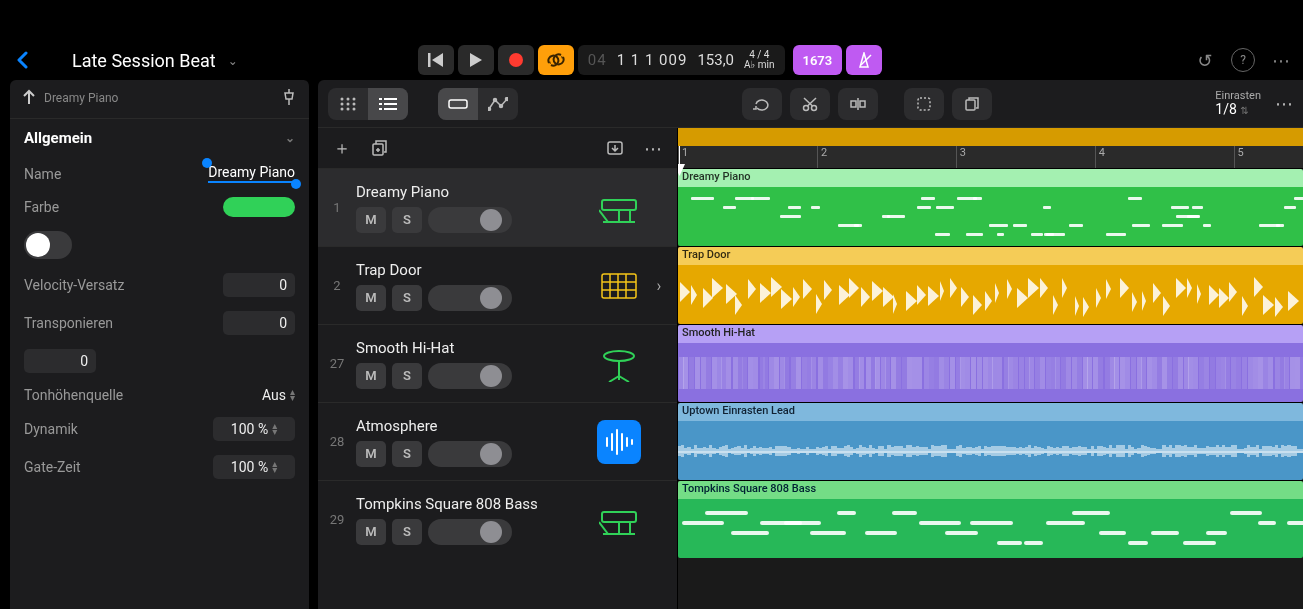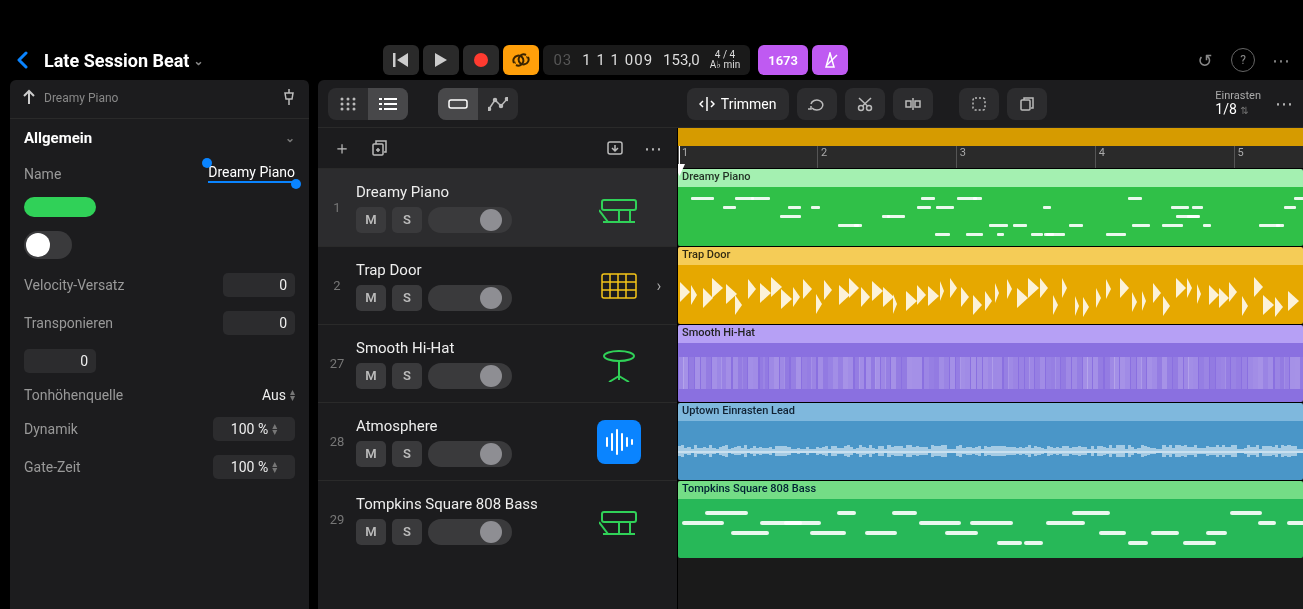--- a/index.html
+++ b/index.html
@@ -2,21 +2,21 @@
 <html><head>
 <meta charset="utf-8">
 <style>
   html,body{margin:0;padding:0;background:#000;color:#eee;font-family:-apple-system,BlinkMacSystemFont,"Segoe UI",Roboto,Helvetica,Arial,sans-serif;font-size:14px;overflow:hidden;}
   *{box-sizing:border-box;}
   .app{display:flex;flex-direction:column;width:1303px;height:609px;background:#000;}
   
   .topbar{height:40px;}
   .titlebar{height:40px;display:flex;align-items:center;padding:0 10px;gap:10px;}
   .back-btn{width:24px;height:24px;display:flex;align-items:center;justify-content:center;color:#0a84ff;font-size:20px;cursor:pointer;}
-  .proj-title{font-size:18px;font-weight:700;color:#fff;display:flex;align-items:center;gap:4px;cursor:pointer;}
+  .proj-title{font-size:18px;font-weight:400;color:#fff;display:flex;align-items:center;gap:12px;cursor:pointer;margin-left:28px;}
   .proj-title .chev{font-size:12px;color:#888;position:relative;top:1px;}
   .transport{display:flex;align-items:center;gap:4px;margin-left:170px;}
   .tbtn{width:36px;height:30px;border-radius:6px;background:#2a2a2a;display:flex;align-items:center;justify-content:center;color:#ccc;cursor:pointer;font-size:14px;}
   .tbtn.rec .dot{width:14px;height:14px;border-radius:50%;background:#ff3b30;}
   .tbtn.cycle{background:#ff9f0a;color:#000;}
   .lcd{height:30px;background:#1a1a1a;border-radius:6px;display:flex;align-items:center;gap:10px;padding:0 10px;color:#ddd;font-variant-numeric:tabular-nums;}
   .lcd .pos{font-size:15px;letter-spacing:1px;}
   .lcd .tempo{font-size:15px;}
   .lcd .sig{font-size:10px;line-height:1;text-align:center;}
   .pill-group{display:flex;gap:0;}
@@ -141,21 +141,21 @@
         </div>
       <div class="tbtn cycle">
         <svg width="20" height="14" viewBox="0 0 20 14" fill="none" stroke="#3a2400" stroke-width="2">
             <path d="M3 10 A5 5 0 1 1 5 12"></path>
             <path d="M17 4 A5 5 0 1 1 15 2"></path>
             <path d="M4 8 l-1 2 l2 1" fill="#3a2400" stroke="none"></path>
             <path d="M16 6 l1 -2 l-2 -1" fill="#3a2400" stroke="none"></path>
           </svg>
       </div>
       <div class="lcd">
-        <span class="pos" style="color:#555">03</span>
+        <span class="pos" style="color:#555">04</span>
         <span class="pos">1 1 1 009</span>
         <span class="tempo">153,0</span>
         <span class="sig">
           <div>4 / 4</div>
           <div>A♭ min</div>
         </span>
       </div>
       <div class="pill-group">
         <div class="pill">
             <span>1673</span>
@@ -195,20 +195,21 @@
       </div>
       <div class="section-header">
         <span>Allgemein</span>
         <span class="chev">⌄</span>
       </div>
       <div class="prop">
         <span class="label">Name</span>
         <span class="val editable">Dreamy Piano</span>
       </div>
       <div class="prop">
+        <span class="label">Farbe</span>
         <span class="swatch"></span>
       </div>
       <div class="prop">
         <span class="switch">
             <span class="knob"></span>
           </span>
       </div>
       <div class="prop">
         <span class="label">Velocity-Versatz</span>
         <span class="numfield">0</span>
@@ -281,28 +282,20 @@
             <svg width="20" height="14" viewBox="0 0 20 14" fill="none" stroke="#bbb" stroke-width="1.5">
                 <path d="M1 12 L7 3 L13 9 L19 2"></path>
                 <circle cx="1" cy="12" r="1.5" fill="#bbb"></circle>
                 <circle cx="7" cy="3" r="1.5" fill="#bbb"></circle>
                 <circle cx="13" cy="9" r="1.5" fill="#bbb"></circle>
                 <circle cx="19" cy="2" r="1.5" fill="#bbb"></circle>
               </svg>
           </div>
         </div>
         <div class="spacer"></div>
-        <div class="trim-btn">
-          <svg width="16" height="16" viewBox="0 0 16 16" fill="none" stroke="#fff" stroke-width="1.5">
-              <line x1="8" y1="1" x2="8" y2="15"></line>
-              <path d="M4 5 L1 8 L4 11"></path>
-              <path d="M12 5 L15 8 L12 11"></path>
-            </svg>
-          <span>Trimmen</span>
-        </div>
         <div class="tool-single">
           <svg width="18" height="16" viewBox="0 0 18 16" fill="none" stroke="#bbb" stroke-width="1.5">
               <path d="M3 8 a6 5 0 1 1 1 4"></path>
               <path d="M3 10 l0 3 l-3 0"></path>
             </svg>
         </div>
         <div class="tool-single">
           <svg width="16" height="16" viewBox="0 0 16 16" fill="none" stroke="#bbb" stroke-width="1.5">
               <circle cx="4" cy="12" r="2.5"></circle>
               <circle cx="12" cy="12" r="2.5"></circle>

